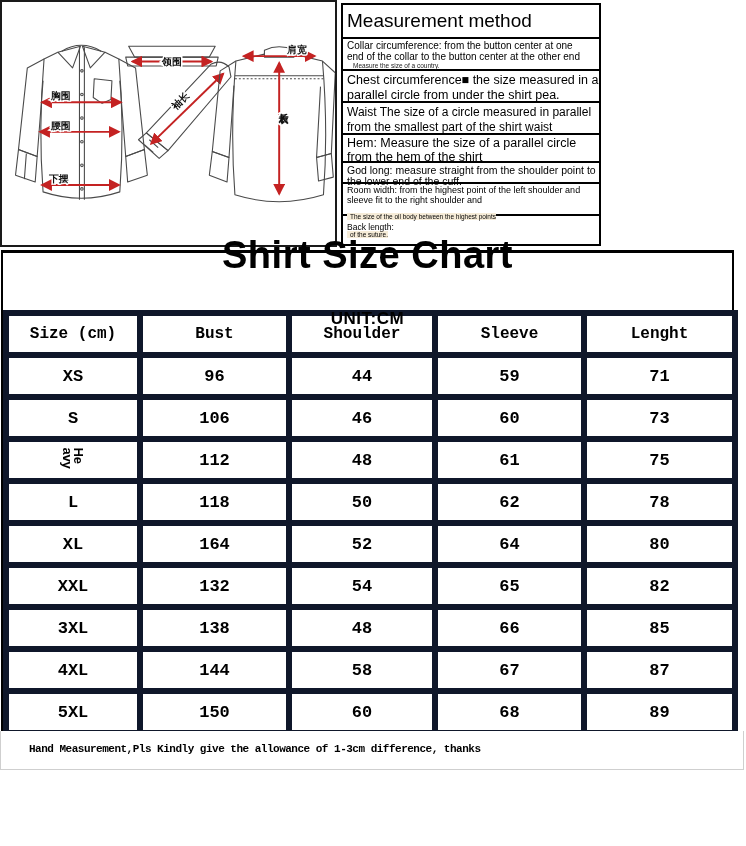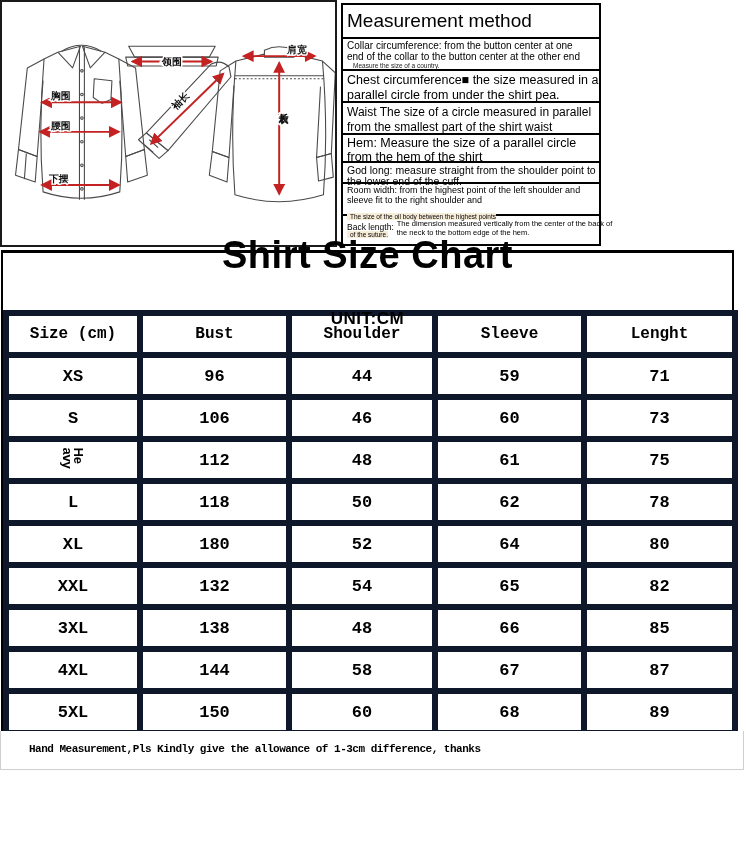--- a/index.html
+++ b/index.html
@@ -154,24 +154,20 @@
 
     <div class="mm-box mm-room">
       <div class="ln">Room width: from the highest point of the left shoulder and</div>
       <div class="ln">sleeve fit to the right shoulder and</div>
       <div class="note">The size of the oil body between the highest points</div><br>
       <div class="note">of the suture.</div>
     </div>
 
     <div class="mm-box mm-back">
       <span class="bl-label">Back length:</span>
-      <span>
-        <div class="ln">The dimension measured vertically from the center of the back of</div>
-        <div class="ln">the neck to the bottom edge of the hem.</div>
-      </span>
     </div>
   </div>
 
   <div class="chart">
     <div class="title-row">
       <span class="chart-title">Shirt Size Chart</span>
       <span class="chart-unit">UNIT:CM</span>
     </div>
     <table class="size-table">
       <colgroup>
@@ -214,21 +210,21 @@
       </tr>
       <tr>
         <td>L</td>
         <td>118</td>
         <td>50</td>
         <td>62</td>
         <td>78</td>
       </tr>
       <tr>
         <td>XL</td>
-        <td>180</td>
+        <td>164</td>
         <td>52</td>
         <td>64</td>
         <td>80</td>
       </tr>
       <tr>
         <td>XXL</td>
         <td>132</td>
         <td>54</td>
         <td>65</td>
         <td>82</td>

